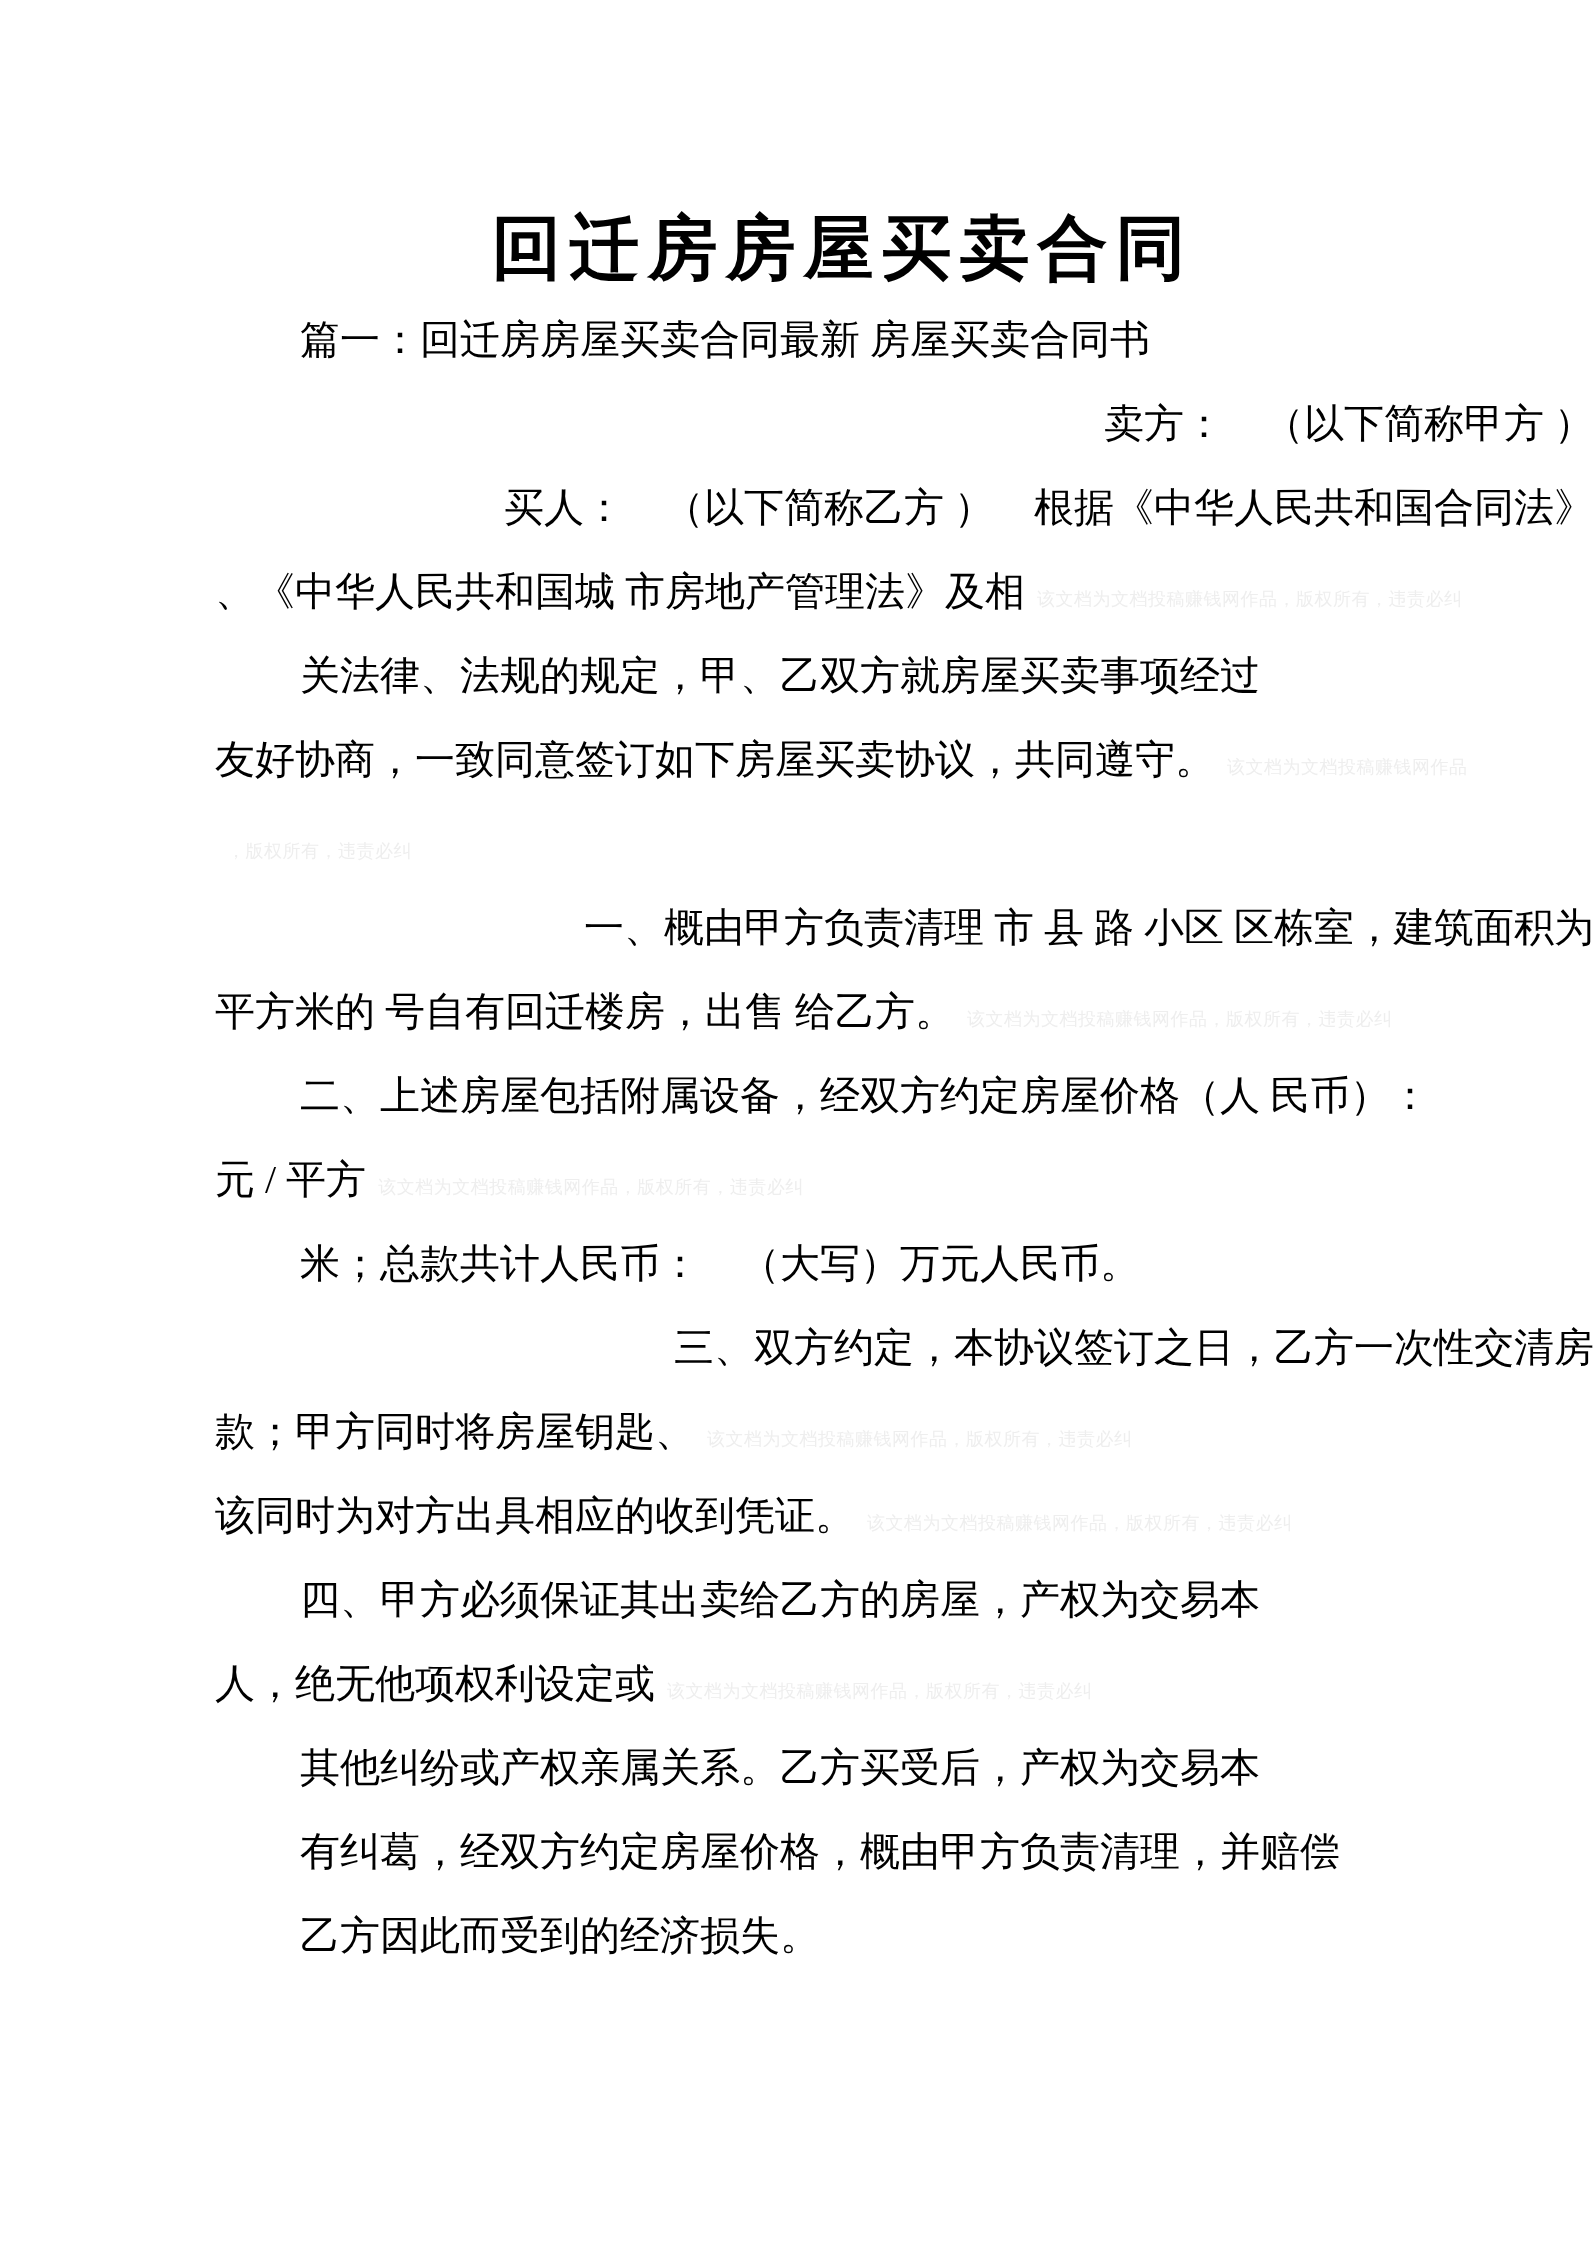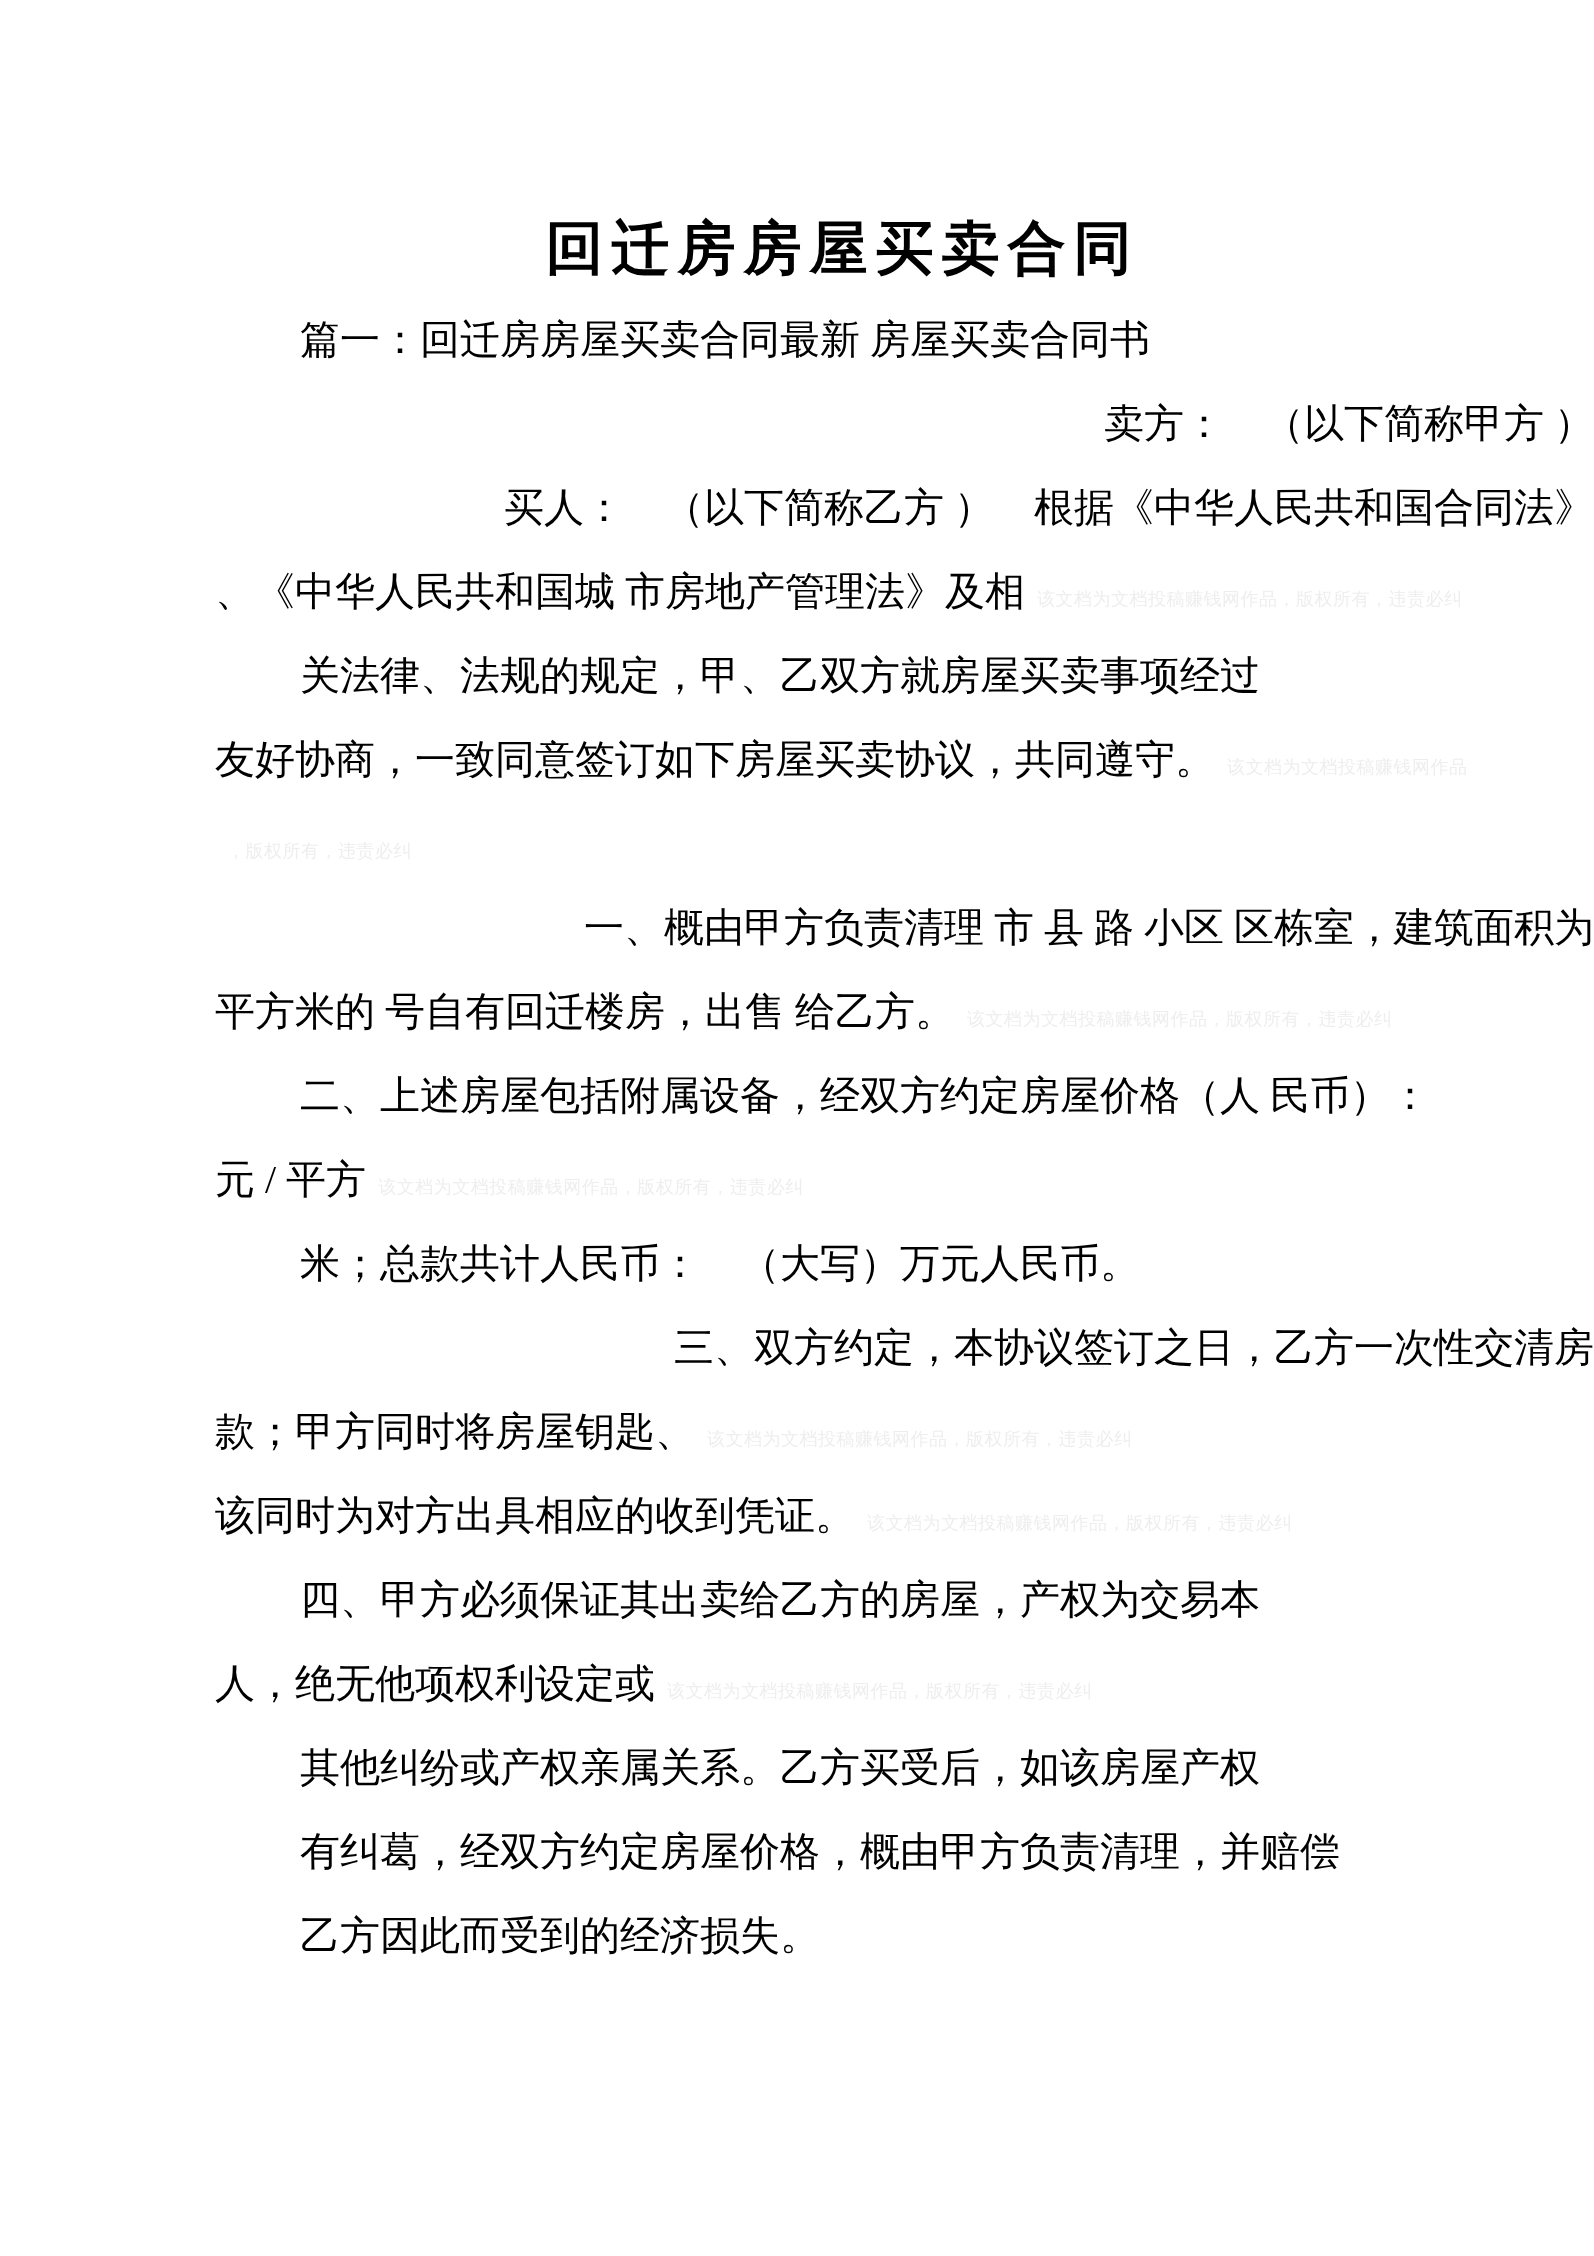--- a/index.html
+++ b/index.html
@@ -19,21 +19,21 @@
   .doc-title{
     position:absolute;
     top:198px;
     left:215px;
     width:1255px;
     height:100px;
     line-height:100px;
     text-align:center;
     font-family:"Liberation Sans","DejaVu Sans",sans-serif;
     font-weight:bold;
-    font-size:58px;
+    font-size:70px;
     letter-spacing:8px;
     color:var(--text);
     white-space:pre;
   }
   .doc-body{
     position:absolute;
     top:298px;
     left:215px;
     width:1379px;
   }
@@ -91,19 +91,19 @@
 
   <div class="line ind-0"><span class="txt">款；甲方同时将房屋钥匙、</span><span class="wm">该文档为文档投稿赚钱网作品，版权所有，违责必纠</span></div>
 
 
   <div class="line ind-0"><span class="txt">该同时为对方出具相应的收到凭证。</span><span class="wm">该文档为文档投稿赚钱网作品，版权所有，违责必纠</span></div>
 
   <div class="line ind-2"><span class="txt">四、甲方必须保证其出卖给乙方的房屋，产权为交易本</span></div>
 
   <div class="line ind-0"><span class="txt">人，绝无他项权利设定或</span><span class="wm">该文档为文档投稿赚钱网作品，版权所有，违责必纠</span></div>
 
-  <div class="line ind-2"><span class="txt">其他纠纷或产权亲属关系。乙方买受后，如该房屋产权</span></div>
+  <div class="line ind-2"><span class="txt">其他纠纷或产权亲属关系。乙方买受后，产权为交易本</span></div>
 
   <div class="line ind-2"><span class="txt">有纠葛，经双方约定房屋价格，概由甲方负责清理，并赔偿</span></div>
 
   <div class="line ind-2"><span class="txt">乙方因此而受到的经济损失。</span></div>
 </div>
 </div>
 
 </body></html>

